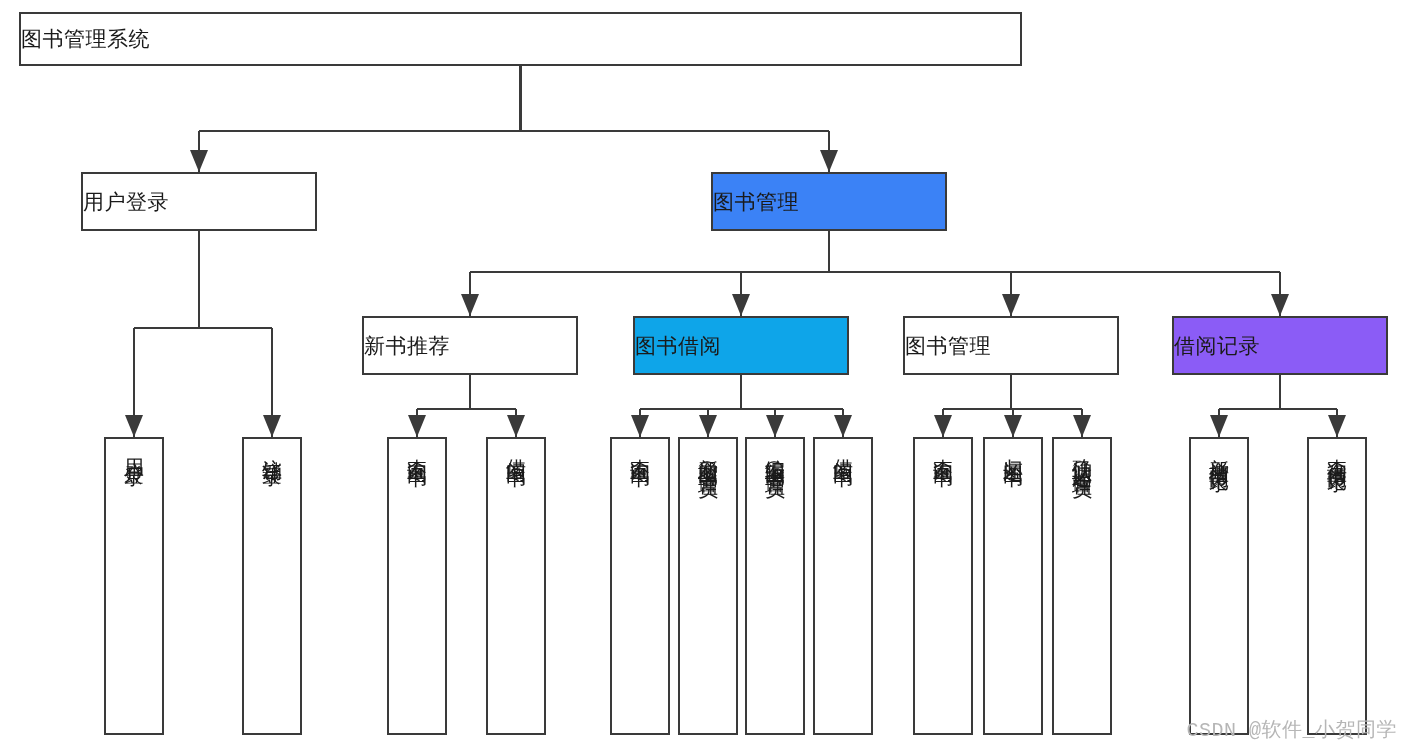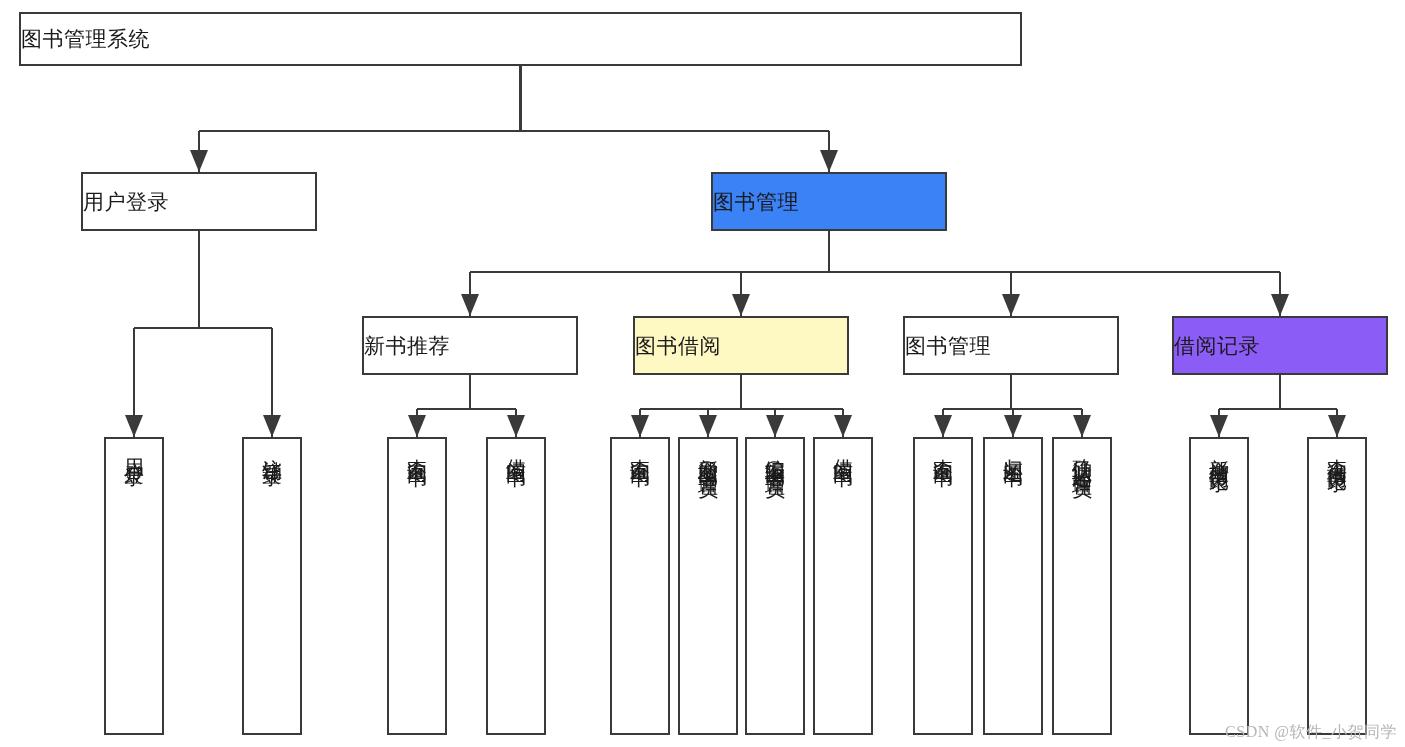--- a/index.html
+++ b/index.html
@@ -49,25 +49,25 @@
   .node.vert .vlabel {
     writing-mode: vertical-rl;
     text-orientation: upright;
     white-space: nowrap;
     display: block;
   }
   #watermark {
     position: absolute;
     right: 8px;
     bottom: 4px;
-    font-size: 16px;
+    font-size: 20px;
     color: #b6b6b6;
     letter-spacing: 0.5px;
     white-space: nowrap;
-    font-family: Liberation Serif, serif;
+    font-family: Liberation Mono, monospace;
   }
 </style>
 </head>
 <body>
 
 <div id="canvas">
   <svg id="edges" xmlns="http://www.w3.org/2000/svg">
       <line x1="520.5" y1="66" x2="520.5" y2="131" stroke="#3a3a3a" stroke-width="2.5" shape-rendering="crispEdges"></line>
       <line x1="199" y1="131" x2="829" y2="131" stroke="#3a3a3a" stroke-width="2.5" shape-rendering="crispEdges"></line>
       <line x1="199" y1="131" x2="199" y2="172" stroke="#3a3a3a" stroke-width="2.5" shape-rendering="crispEdges"></line>
@@ -127,21 +127,21 @@
       </div>
       <div class="node horiz" style="left: 81px; top: 172px; width: 236px; height: 59px; border-color: rgb(58, 58, 58); background: rgb(255, 255, 255); color: rgb(26, 26, 26);">
         <span class="hlabel">用户登录</span>
       </div>
       <div class="node horiz" style="left: 711px; top: 172px; width: 236px; height: 59px; border-color: rgb(58, 58, 58); background: #3b82f6; color: rgb(26, 26, 26);">
         <span class="hlabel">图书管理</span>
       </div>
       <div class="node horiz" style="left: 362px; top: 316px; width: 216px; height: 59px; border-color: rgb(58, 58, 58); background: rgb(255, 255, 255); color: rgb(26, 26, 26);">
         <span class="hlabel">新书推荐</span>
       </div>
-      <div class="node horiz" style="left: 633px; top: 316px; width: 216px; height: 59px; border-color: rgb(58, 58, 58); background: #fef9c3; color: rgb(26, 26, 26);">
+      <div class="node horiz" style="left: 633px; top: 316px; width: 216px; height: 59px; border-color: rgb(58, 58, 58); background: #0ea5e9; color: rgb(26, 26, 26);">
         <span class="hlabel">图书借阅</span>
       </div>
       <div class="node horiz" style="left: 903px; top: 316px; width: 216px; height: 59px; border-color: rgb(58, 58, 58); background: rgb(255, 255, 255); color: rgb(26, 26, 26);">
         <span class="hlabel">图书管理</span>
       </div>
       <div class="node horiz" style="left: 1172px; top: 316px; width: 216px; height: 59px; border-color: rgb(58, 58, 58); background: #8b5cf6; color: rgb(26, 26, 26);">
         <span class="hlabel">借阅记录</span>
       </div>
       <div class="node vert" style="left: 104px; top: 437px; width: 60px; height: 298px; border-color: rgb(58, 58, 58); background: rgb(255, 255, 255); color: rgb(26, 26, 26);">
         <span class="vlabel">用户登录</span>

